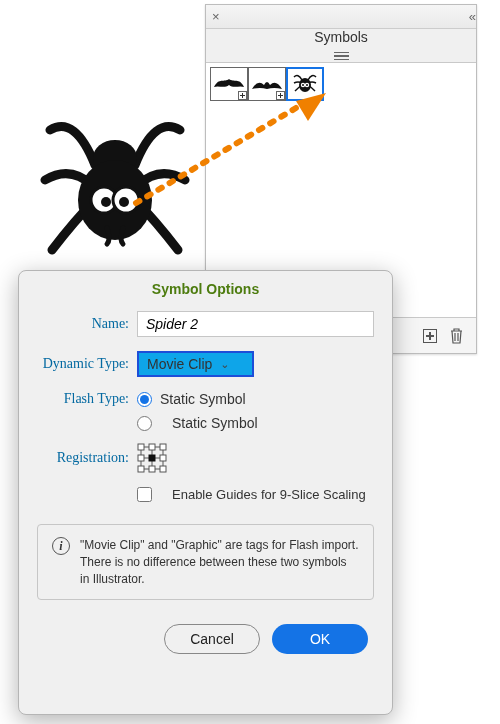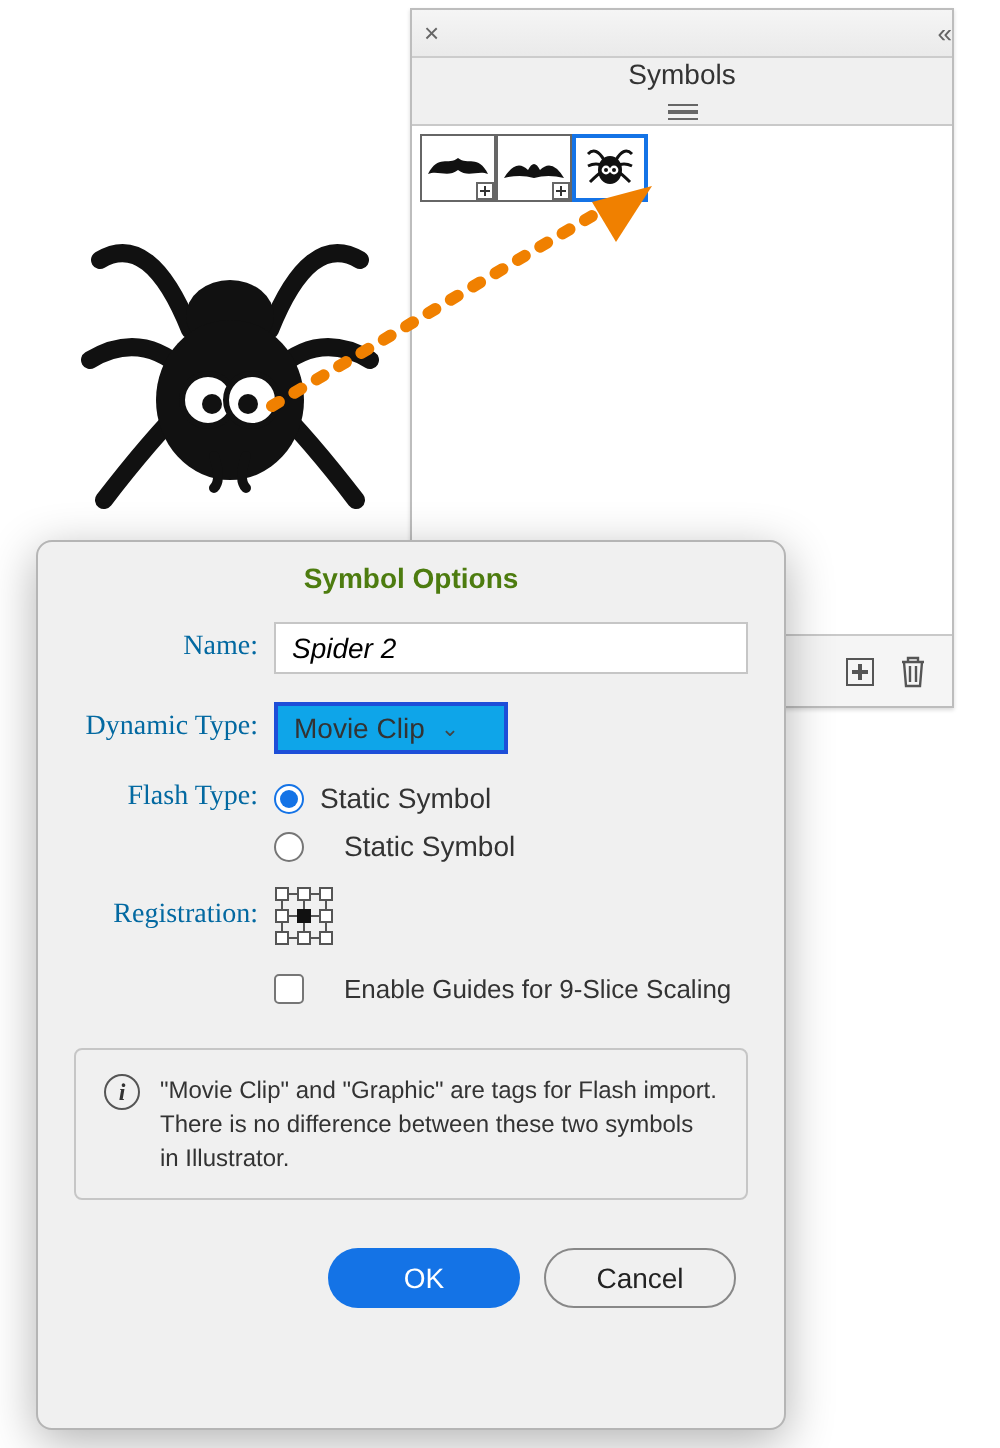--- a/index.html
+++ b/index.html
@@ -190,16 +190,16 @@
       <span>Enable Guides for 9-Slice Scaling</span>
     </div>
   </div>
 
   <div class="info-box">
     <div class="info-icon">i</div>
     <div class="info-text">"Movie Clip" and "Graphic" are tags for Flash import. There is no difference between these two symbols in Illustrator.</div>
   </div>
 
   <div class="btn-row">
+    <div class="btn btn-cancel">Cancel</div>
     <div class="btn btn-ok">OK</div>
-    <div class="btn btn-cancel">Cancel</div>
   </div>
 </div>
 
 </body></html>

